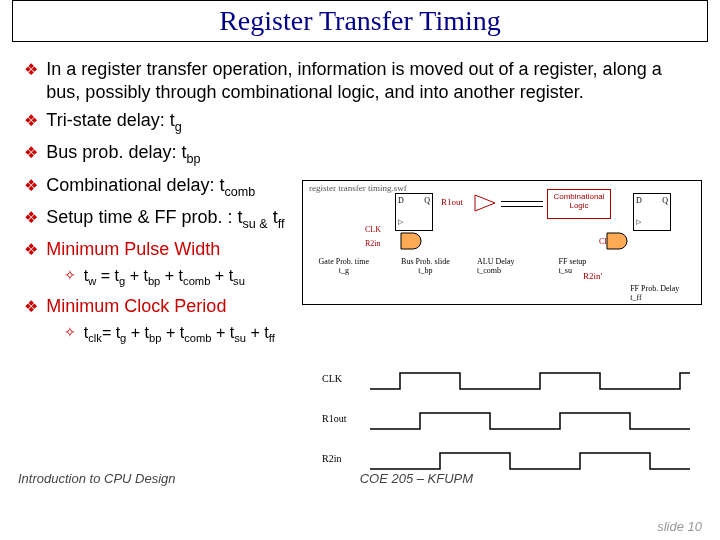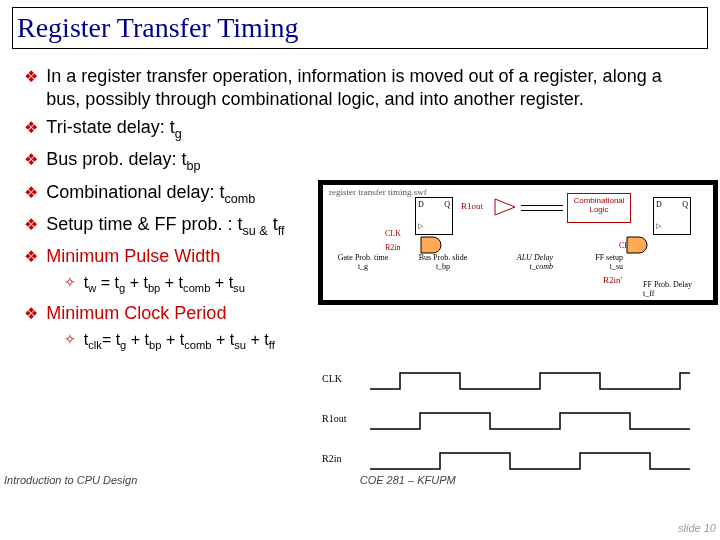--- a/index.html
+++ b/index.html
@@ -1,29 +1,29 @@
 <!DOCTYPE html>
 <html><head>
 <meta charset="utf-8">
 <style>
   * { margin: 0; padding: 0; box-sizing: border-box; }
   body { width: 720px; height: 540px; background: #fff; font-family: Arial, sans-serif; position: relative; }
-  .title-box { margin: 7px 12px 0 12px; background: #fff; border: 1px solid #000; padding: 4px 4px; }
+  .title-box { margin: 0 12px 0 12px; background: #fff; border: 1px solid #000; padding: 4px 4px; text-align: center; }
   .title { font-family: "Comic Sans MS", cursive; font-size: 28px; color: #000088; }
   .content { padding: 10px 24px 0 24px; }
   .bullet { display: flex; align-items: flex-start; margin: 6px 0; font-size: 18px; color: #000; }
   .bullet.red .btext { color: #cc0000; }
   .bullet .dia { color: #cc0000; font-size: 16px; margin-right: 8px; margin-top: 2px; flex-shrink: 0; }
   .bullet .btext { line-height: 1.25; }
   .sub { display: flex; align-items: flex-start; margin: 4px 0 8px 40px; font-size: 16px; }
   .sub .dia2 { color: #cc0000; font-size: 14px; margin-right: 8px; }
   sub { font-size: 0.7em; vertical-align: sub; }
-  .footer { position: absolute; bottom: 6px; left: 0; right: 0; display: flex; justify-content: space-between; padding: 0 4px; font-style: italic; font-size: 11px; color: #444; }
+  .footer { position: absolute; bottom: 6px; left: 0; right: 0; display: flex; justify-content: space-between; padding: 0 18px; font-style: italic; font-size: 13px; color: #444; }
   .footer .right { color: #999; font-style: italic; margin-top: 48px; }
-  .diagram1 { position: absolute; top: 180px; right: 2px; width: 400px; height: 125px; border: 5px solid #000000; background: #fff; font-size: 8px; }
+  .diagram1 { position: absolute; top: 180px; right: 18px; width: 400px; height: 125px; border: 1px solid #000000; background: #fff; font-size: 8px; }
   .diagram2 { position: absolute; top: 365px; right: 18px; width: 380px; height: 115px; background: #fff; font-size: 9px; }
   .dq { position: absolute; border: 1px solid #000; width: 38px; height: 38px; }
   .dq .d { position: absolute; top: 2px; left: 2px; font-family: serif; }
   .dq .q { position: absolute; top: 2px; right: 2px; font-family: serif; }
   .dq .tri { position: absolute; bottom: 4px; left: 2px; font-size: 7px; }
   .comb { position: absolute; border: 1px solid #a00; color: #a00; width: 64px; height: 30px; text-align: center; font-size: 8px; padding-top: 2px; }
   .lbl { position: absolute; font-family: serif; }
   .wave-lbl { position: absolute; left: 0; font-family: serif; font-size: 10px; }
   svg.gate { position: absolute; }
   .bus { position: absolute; border-top: 1px solid #000; border-bottom: 1px solid #000; height: 6px; }
@@ -109,25 +109,25 @@
 
   <div style="position:absolute; bottom:2px; left:0; right:0; display:flex; justify-content:space-around; font-family:serif;">
     <div style="text-align:center; width:60px;">
       <div class="small">Gate Prob. time</div>
       <div class="small">t_g</div>
     </div>
     <div style="text-align:center; width:60px;">
       <div class="small">Bus Prob. slide</div>
       <div class="small">t_bp</div>
     </div>
-    <div style="text-align:right; width:60px;font-style:italic;">
+    <div style="text-align:left; width:60px;">
       <div class="small">ALU Delay</div>
       <div class="small">t_comb</div>
     </div>
-    <div style="text-align:right; width:50px;">
+    <div style="text-align:left; width:50px;">
       <div class="small">FF setup</div>
       <div class="small">t_su</div>
     </div>
     <div style="width:60px;margin-top:27px;">
       <div class="small">FF Prob. Delay</div>
       <div class="small">t_ff</div>
     </div>
   </div>
 </div>
 
@@ -141,15 +141,15 @@
     <polyline points="0,20 50,20 50,4 120,4 120,20 190,20 190,4 260,4 260,20 320,20" fill="none" stroke="#000" stroke-width="1.5"></polyline>
   </svg>
   <div class="wave-lbl" style="top:88px;">R2in</div>
   <svg style="position:absolute; top:84px; left:48px;" width="320" height="24">
     <polyline points="0,20 70,20 70,4 140,4 140,20 210,20 210,4 280,4 280,20 320,20" fill="none" stroke="#000" stroke-width="1.5"></polyline>
   </svg>
 </div>
 
 <div class="footer">
   <span>Introduction to CPU Design</span>
-  <span>COE 281 – KFUPM</span>
+  <span>COE 205 – KFUPM</span>
   <span class="right">slide 10</span>
 </div>
 
 </body></html>

